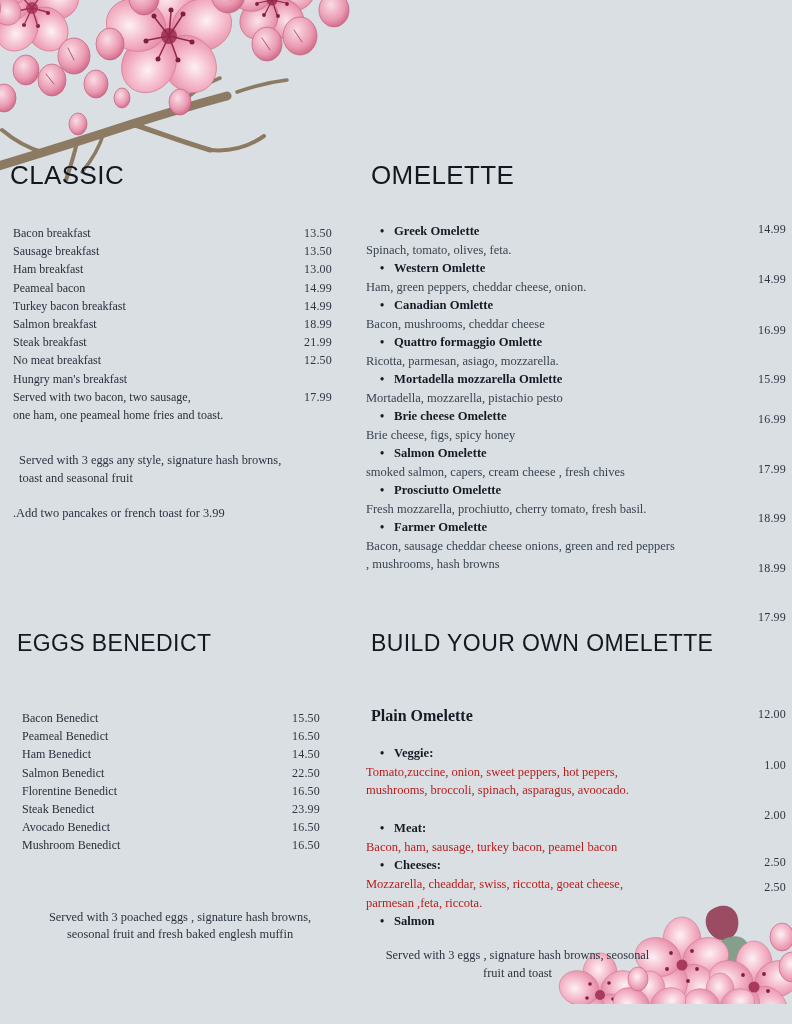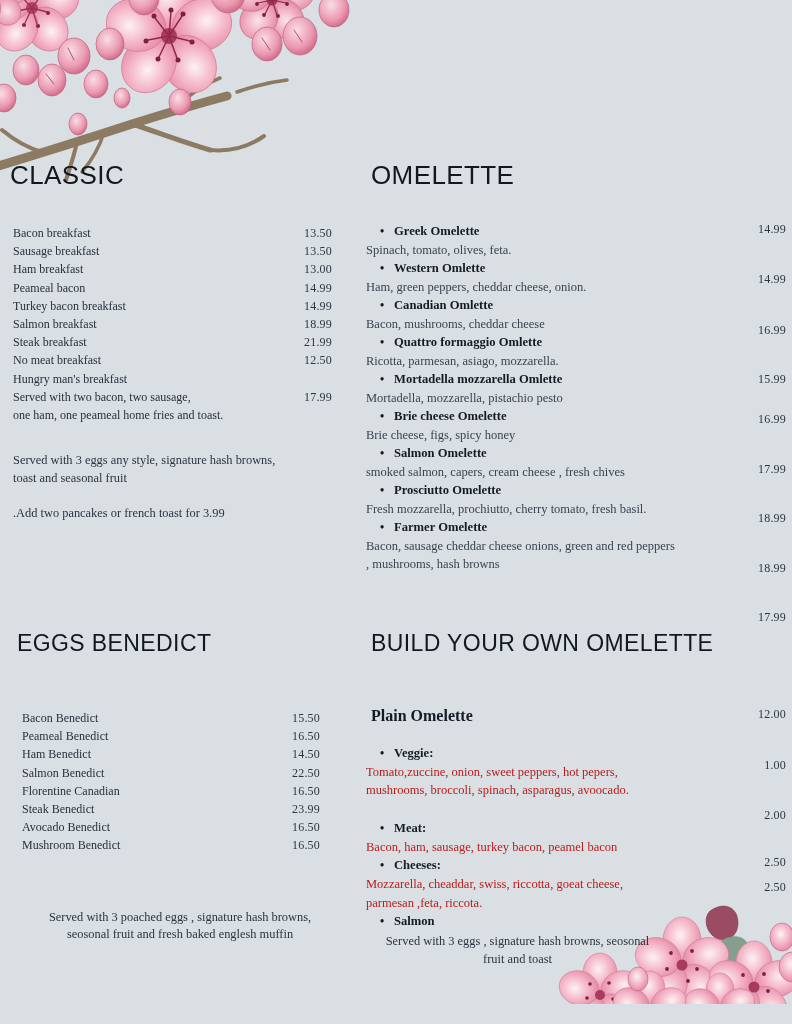--- a/index.html
+++ b/index.html
@@ -488,21 +488,21 @@
             <span class="pr">17.99</span>
           </li>
           <li class="simple-row">
             <span class="nm">one ham, one peameal home fries and toast.</span>
             <span class="sp"></span>
             <span class="pr"></span>
           </li>
         </ul>
     </div>
 
-    <div class="note" style="margin-top:28px; padding-left:13px;">
+    <div class="note" style="margin-top:28px; padding-left:19px;">
       <div>Served with 3 eggs any style, signature hash browns,</div>
       <div>toast and seasonal fruit</div>
     </div>
     <div class="note" style="margin-top:18px; padding-left:13px;">.Add two pancakes or french toast for  3.99</div>
   </div>
 
   <div class="col-left" style="top:630px;">
     <h1 class="section-heading heading-benedict">EGGS BENEDICT</h1>
 
     <div style="margin-top:52px; padding-left:22px; padding-right:40px;">
@@ -521,21 +521,21 @@
             <span class="nm">Ham Benedict</span>
             <span class="sp"></span>
             <span class="pr">14.50</span>
           </li>
           <li class="simple-row">
             <span class="nm">Salmon Benedict</span>
             <span class="sp"></span>
             <span class="pr">22.50</span>
           </li>
           <li class="simple-row">
-            <span class="nm">Florentine Canadian</span>
+            <span class="nm">Florentine Benedict</span>
             <span class="sp"></span>
             <span class="pr">16.50</span>
           </li>
           <li class="simple-row">
             <span class="nm">Steak  Benedict</span>
             <span class="sp"></span>
             <span class="pr">23.99</span>
           </li>
           <li class="simple-row">
             <span class="nm">Avocado Benedict</span>
@@ -640,20 +640,20 @@
           <div>
             <div class="build-group-title"><span class="bullet">•</span><span>Cheeses:</span></div>
             <div class="build-desc">Mozzarella, cheaddar, swiss, riccotta, goeat cheese,</div>
             <div class="build-desc">parmesan ,feta, riccota.</div>
           </div>
           <div>
             <div class="build-group-title"><span class="bullet">•</span><span>Salmon</span></div>
           </div>
         </div>
 
-      <div class="note note-center" style="margin-top:2px; padding-left:5px; padding-right:128px;">
+      <div class="note note-center" style="margin-top:16px; padding-left:5px; padding-right:128px;">
         <div>Served with 3  eggs , signature hash browns,  seosonal</div>
         <div>fruit and toast</div>
       </div>
     </div>
   </div>
 
 </div>
 
 </body></html>

